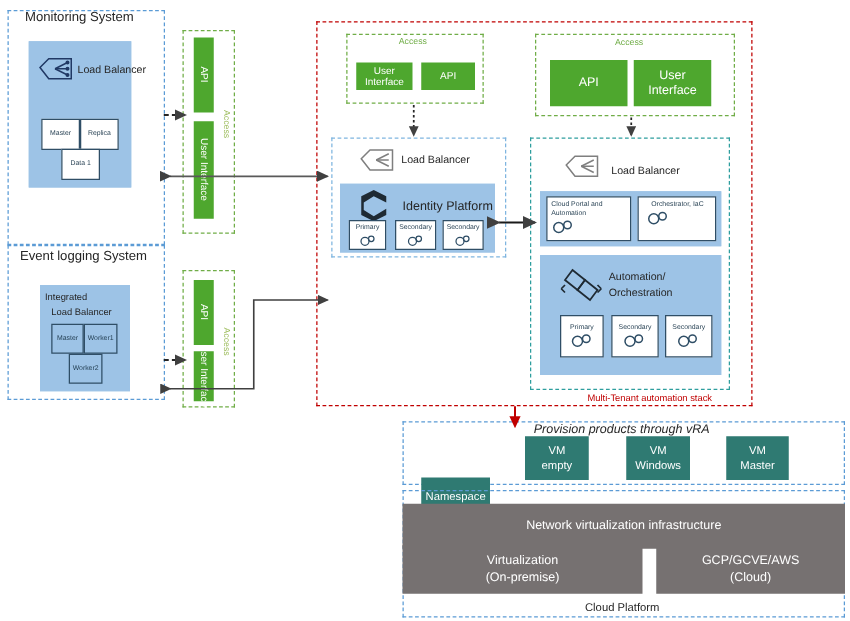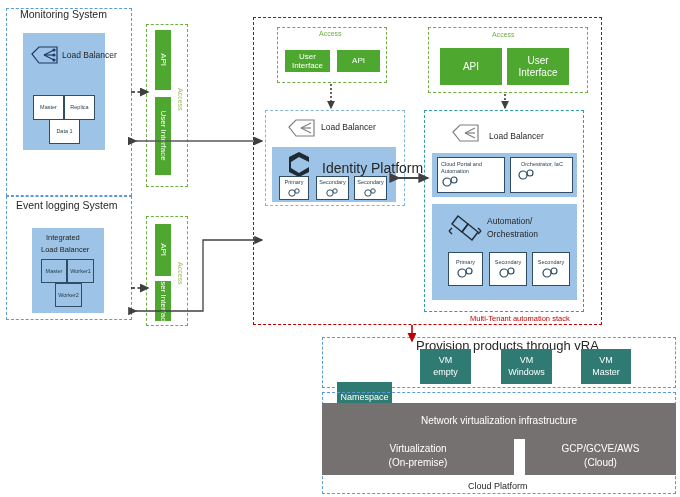--- a/index.html
+++ b/index.html
@@ -84,21 +84,21 @@
   </div>
   <div class="abs green-box vtext" style="left:155px;top:97px;width:16px;height:78px;">
     <span>User Interface</span>
   </div>
   <div class="vlabel" style="left:184px;top:88px;">Access</div>
 
   <div class="abs dash-blue" style="left:6px;top:196px;width:126px;height:124px;"></div>
   <div class="ttl" style="left:16px;top:199px;">Event logging System</div>
 
   <div class="abs blue-box" style="left:32px;top:228px;width:72px;height:85px;"></div>
-  <div class="lbl" style="left:46px;top:233px;font-size:7.5px;">Integrated</div>
+  <div class="lbl" style="left:36px;top:233px;font-size:7.5px;">Integrated</div>
   <div class="lbl" style="left:41px;top:245px;font-size:7.5px;">Load Balancer</div>
 
   <div class="abs node" style="left:41px;top:259px;width:26px;height:24px;">
     <span>Master</span>
   </div>
   <div class="abs node" style="left:67px;top:259px;width:27px;height:24px;">
     <span>Worker1</span>
   </div>
   <div class="abs node" style="left:55px;top:283px;width:27px;height:24px;">
     <span>Worker2</span>
@@ -135,21 +135,21 @@
     </g>
   </svg>
   <div class="lbl" style="left:321px;top:122px;font-size:8.5px;">Load Balancer</div>
 
   <div class="abs blue-box" style="left:272px;top:147px;width:124px;height:55px;"></div>
   <svg class="ov">
     <g transform="translate(288,152)">
       <path d="M11,0 L21,5 L21,10 L11,5 L3,10 L3,16 L11,21 L21,15 L21,20 L11,25 L1,20 L1,5 Z" fill="#1F2A33"></path>
     </g>
   </svg>
-  <div class="lbl" style="left:322px;top:160px;font-size:14px;">Identity Platform</div>
+  <div class="lbl" style="left:322px;top:160px;font-size:10px;">Identity Platform</div>
 
   <div class="abs node white" style="left:279px;top:176px;width:30px;height:24px;">
     <span>Primary</span>
     <svg width="15" height="10" class="gearwrap">
       <circle cx="5" cy="6" r="3.2" fill="none" stroke="#2F4E66" stroke-width="1"></circle>
       <circle cx="10" cy="4" r="2.2" fill="none" stroke="#2F4E66" stroke-width="1"></circle>
     </svg>
   </div>
   <div class="abs node white" style="left:316px;top:176px;width:33px;height:24px;">
     <span>Secondary</span>
@@ -239,21 +239,21 @@
     <span>Secondary</span>
     <svg width="20" height="13" class="gearwrap">
       <circle cx="6" cy="7" r="4" fill="none" stroke="#2F4E66" stroke-width="1.2"></circle>
       <circle cx="13" cy="5" r="3" fill="none" stroke="#2F4E66" stroke-width="1.2"></circle>
     </svg>
   </div>
 
   <div class="lbl" style="left:470px;top:314px;color:#C00000;font-size:7.5px;">Multi-Tenant automation stack</div>
 
   <div class="abs dash-blue" style="left:322px;top:337px;width:354px;height:51px;"></div>
-  <div class="lbl" style="left:416px;top:338px;font-size:13px;">Provision products through vRA</div>
+  <div class="lbl" style="left:427px;top:338px;font-size:10px;font-style:italic;">Provision products through vRA</div>
 
   <div class="abs teal-box" style="left:337px;top:351px;width:55px;height:31px;flex-direction:column;margin-top:31px;">
     <span>Namespace</span>
   </div>
   <div class="abs teal-box" style="left:420px;top:349px;width:51px;height:35px;flex-direction:column;">
     <span>VM</span>
     <span>empty</span>
   </div>
   <div class="abs teal-box" style="left:501px;top:349px;width:51px;height:35px;flex-direction:column;">
     <span>VM</span>

